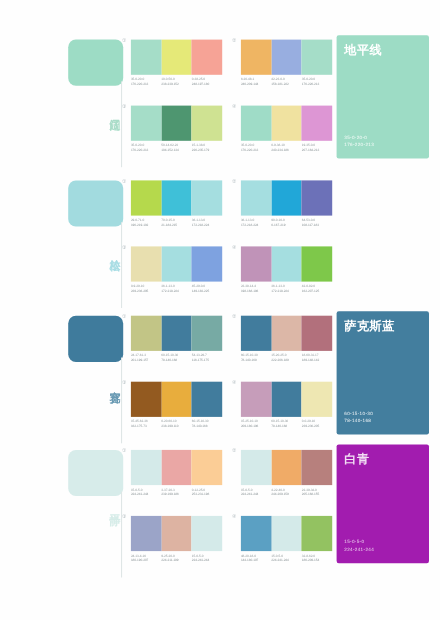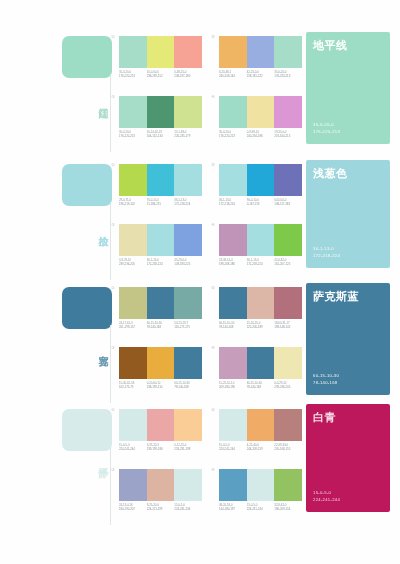--- a/index.html
+++ b/index.html
@@ -315,27 +315,20 @@
             </div>
             <div>
               <div class="cmyk">42-0-82-0</div>
               <div class="rgb">162-207-125</div>
             </div>
           </div>
         </div>
       </div>
     </div>
     <div class="mood" style="position: absolute; top: 228px; color: rgb(168, 221, 228);">放松</div>
-    <div class="named" style="top: 160px; height: 108px; background: rgb(158, 214, 221);">
-      <div class="named-title">浅葱色</div>
-      <div class="named-codes">
-        <div>36-1-13-0</div>
-        <div>172-218-224</div>
-      </div>
-    </div>
     <div class="section" style="top: 281px; height: 118px;">
       <div class="hero" style="background: rgb(63, 123, 156);"></div>
       <div class="stem"></div>
       <div class="palettes">
         <div class="pal c0 r0">
           <span class="pal-num">①</span>
           <div class="swatches">
             <i style="background: rgb(194, 197, 134);"></i>
             <i style="background: rgb(65, 124, 157);"></i>
             <i style="background: rgb(119, 170, 164);"></i>
@@ -519,20 +512,20 @@
             </div>
             <div>
               <div class="cmyk">32-8-62-0</div>
               <div class="rgb">186-209-154</div>
             </div>
           </div>
         </div>
       </div>
     </div>
     <div class="mood" style="position: absolute; top: 460px; color: rgb(214, 236, 232);">平静</div>
-    <div class="named pale" style="top: 404px; height: 108px; background: #be185d;">
+    <div class="named pale" style="top: 404px; height: 108px; background: #a21caf;">
       <div class="named-title">白青</div>
       <div class="named-codes">
         <div>15-0-5-0</div>
         <div>224-241-244</div>
       </div>
     </div>
   </div>
 
 </body></html>

